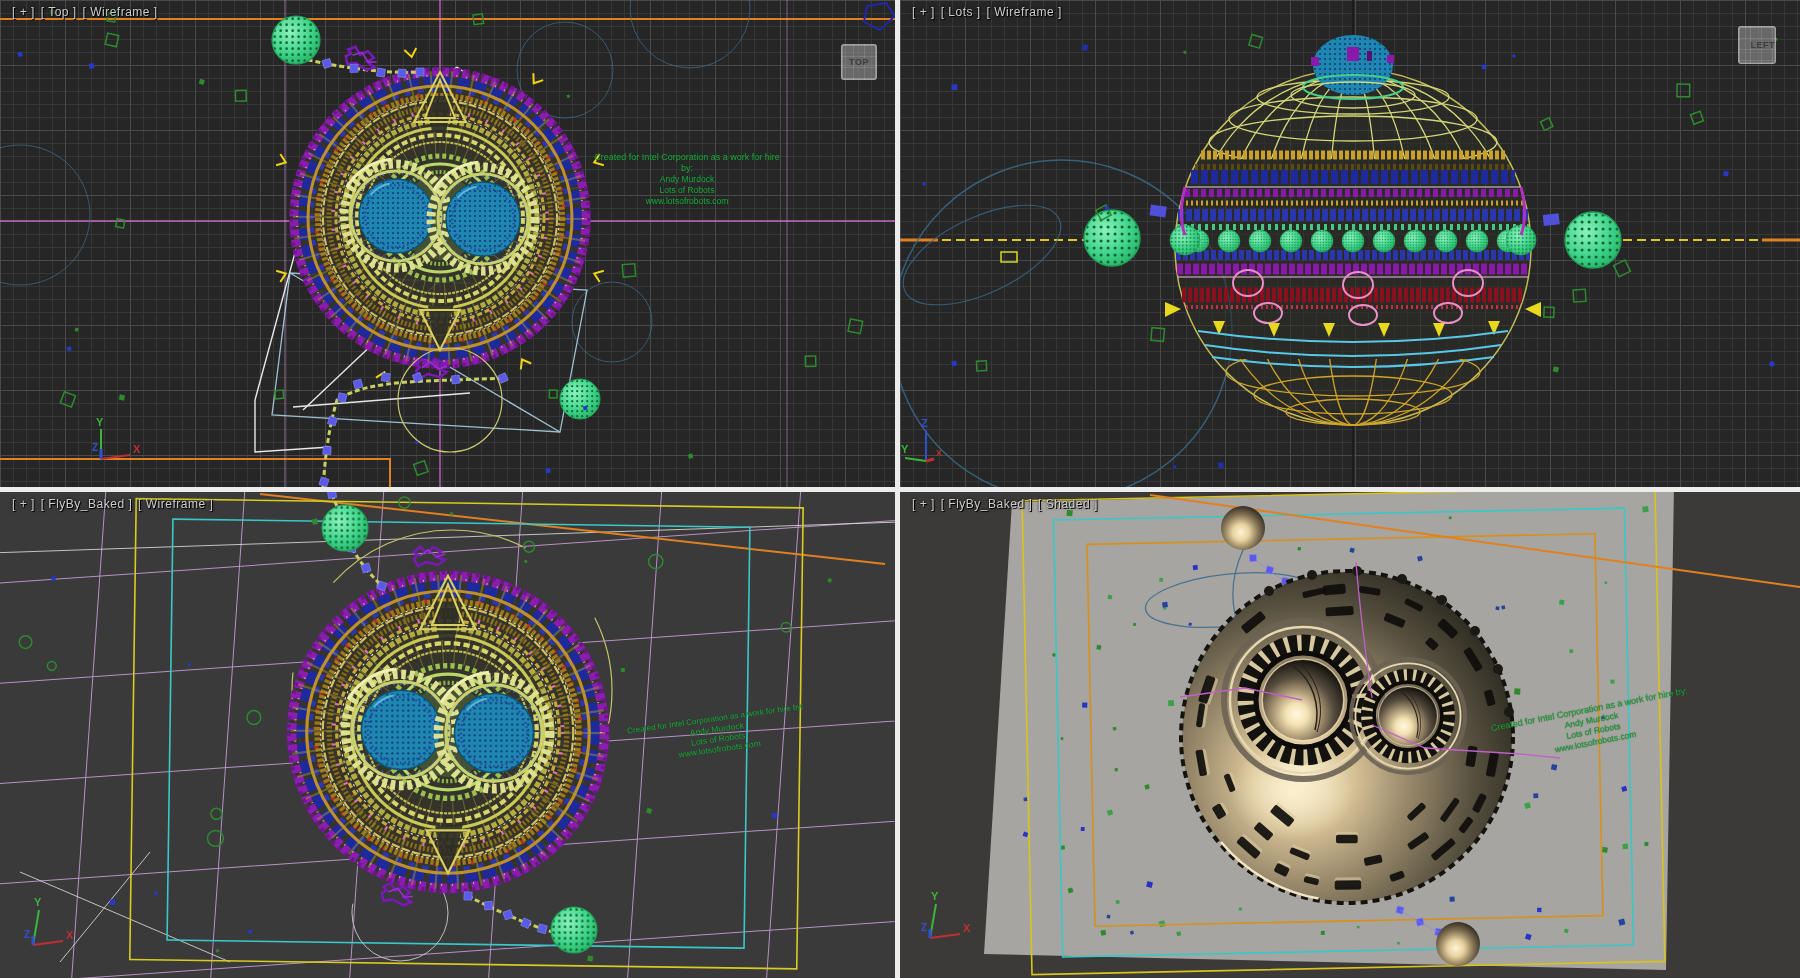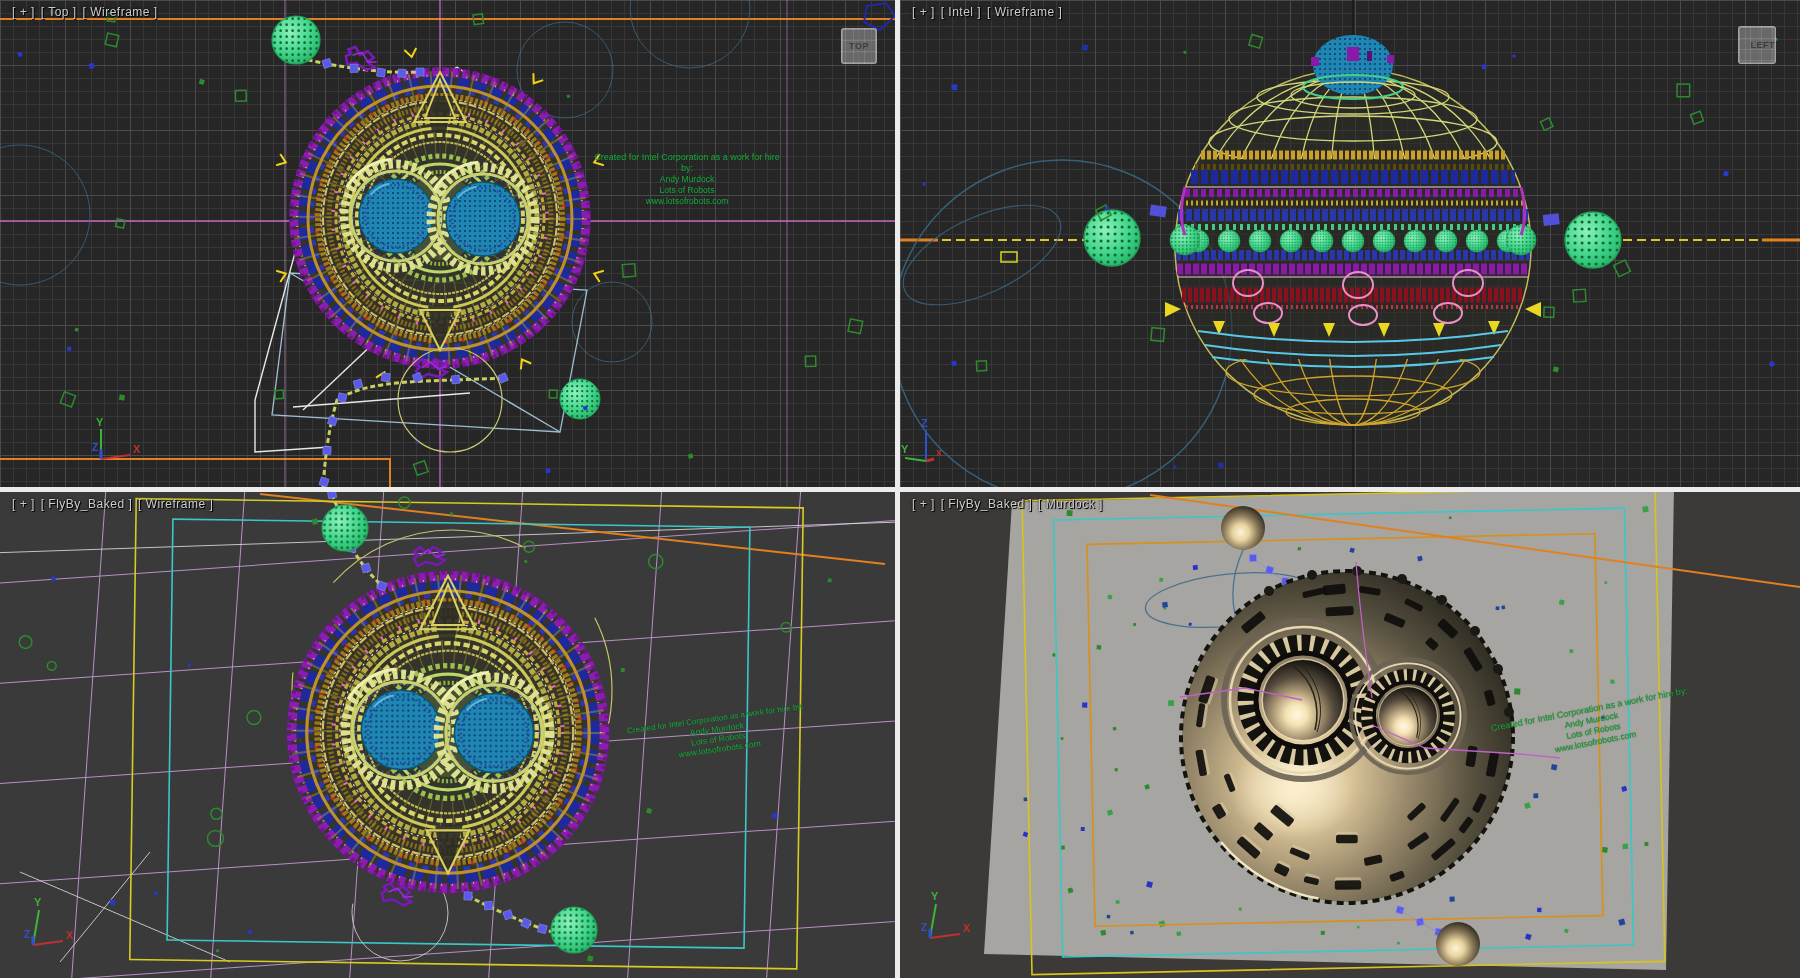--- a/index.html
+++ b/index.html
@@ -245,21 +245,21 @@
         <text x="96" y="426" fill="#3ab53a" font-size="11" font-weight="bold">Y</text>
         <text x="133" y="453" fill="#c03030" font-size="11" font-weight="bold">X</text>
         <text x="92" y="451" fill="#3050d0" font-size="10" font-weight="bold">Z</text>
       </g>
     </svg>
     <div class="vplabel">
       <span>[ + ]</span>
       <span>[ Top ]</span>
       <span>[ Wireframe ]</span>
     </div>
-    <div class="cube" style="left:841px;top:28px;width:34px;height:34px;">
+    <div class="cube" style="left:841px;top:44px;width:34px;height:34px;">
       <span>TOP</span>
     </div>
     <div class="wm" style="left:592px;top:152px;width:190px;">
       <div class="l1">Created for Intel Corporation as a work for hire by:</div>
       <div class="l2">Andy Murdock</div>
       <div class="l3">Lots of Robots</div>
       <div class="l4">www.lotsofrobots.com</div>
     </div>
   </div>
 
@@ -401,21 +401,21 @@
         <line x1="26" y1="461" x2="26" y2="430" stroke="#3050d0" stroke-width="2"></line>
         <line x1="26" y1="461" x2="5" y2="458" stroke="#3ab53a" stroke-width="2"></line>
         <line x1="26" y1="461" x2="34" y2="459" stroke="#c03030" stroke-width="3"></line>
         <text x="21" y="427" fill="#3050d0" font-size="11" font-weight="bold">Z</text>
         <text x="1" y="453" fill="#3ab53a" font-size="11" font-weight="bold">Y</text>
         <text x="36" y="456" fill="#c03030" font-size="9" font-weight="bold">X</text>
       </g>
     </svg>
     <div class="vplabel">
       <span>[ + ]</span>
-      <span>[ Intel ]</span>
+      <span>[ Lots ]</span>
       <span>[ Wireframe ]</span>
     </div>
     <div class="cube" style="left:838px;top:26px;width:36px;height:36px;justify-content:flex-end;">
       <span>LEFT</span>
     </div>
   </div>
 
   <div class="vp vp-dark" style="left:0;top:492px;width:895px;height:486px;">
     <svg id="svg-bl" width="895" height="486" viewBox="0 0 895 486">
       <g transform="rotate(-4 450 240)" stroke="#cf9fe0" stroke-width="1" opacity=".85">
@@ -678,21 +678,21 @@
         <line x1="30" y1="446" x2="60" y2="442" stroke="#c03030" stroke-width="2"></line>
         <line x1="30" y1="446" x2="30" y2="437" stroke="#3050d0" stroke-width="3"></line>
         <text x="31" y="408" fill="#3ab53a" font-size="11" font-weight="bold">Y</text>
         <text x="63" y="440" fill="#c03030" font-size="11" font-weight="bold">X</text>
         <text x="21" y="439" fill="#3050d0" font-size="10" font-weight="bold">Z</text>
       </g>
     </svg>
     <div class="vplabel">
       <span>[ + ]</span>
       <span>[ FlyBy_Baked ]</span>
-      <span>[ Murdock ]</span>
+      <span>[ Shaded ]</span>
     </div>
     <div class="wm" style="left:570px;top:212px;width:245px;transform:rotate(-11deg);">
       <div class="l1">Created for Intel Corporation as a work for hire by:</div>
       <div class="l2">Andy Murdock</div>
       <div class="l3">Lots of Robots</div>
       <div class="l4">www.lotsofrobots.com</div>
     </div>
   </div>
 
   <div class="splitter" style="left:895px;top:0;width:5px;height:978px;"></div>

